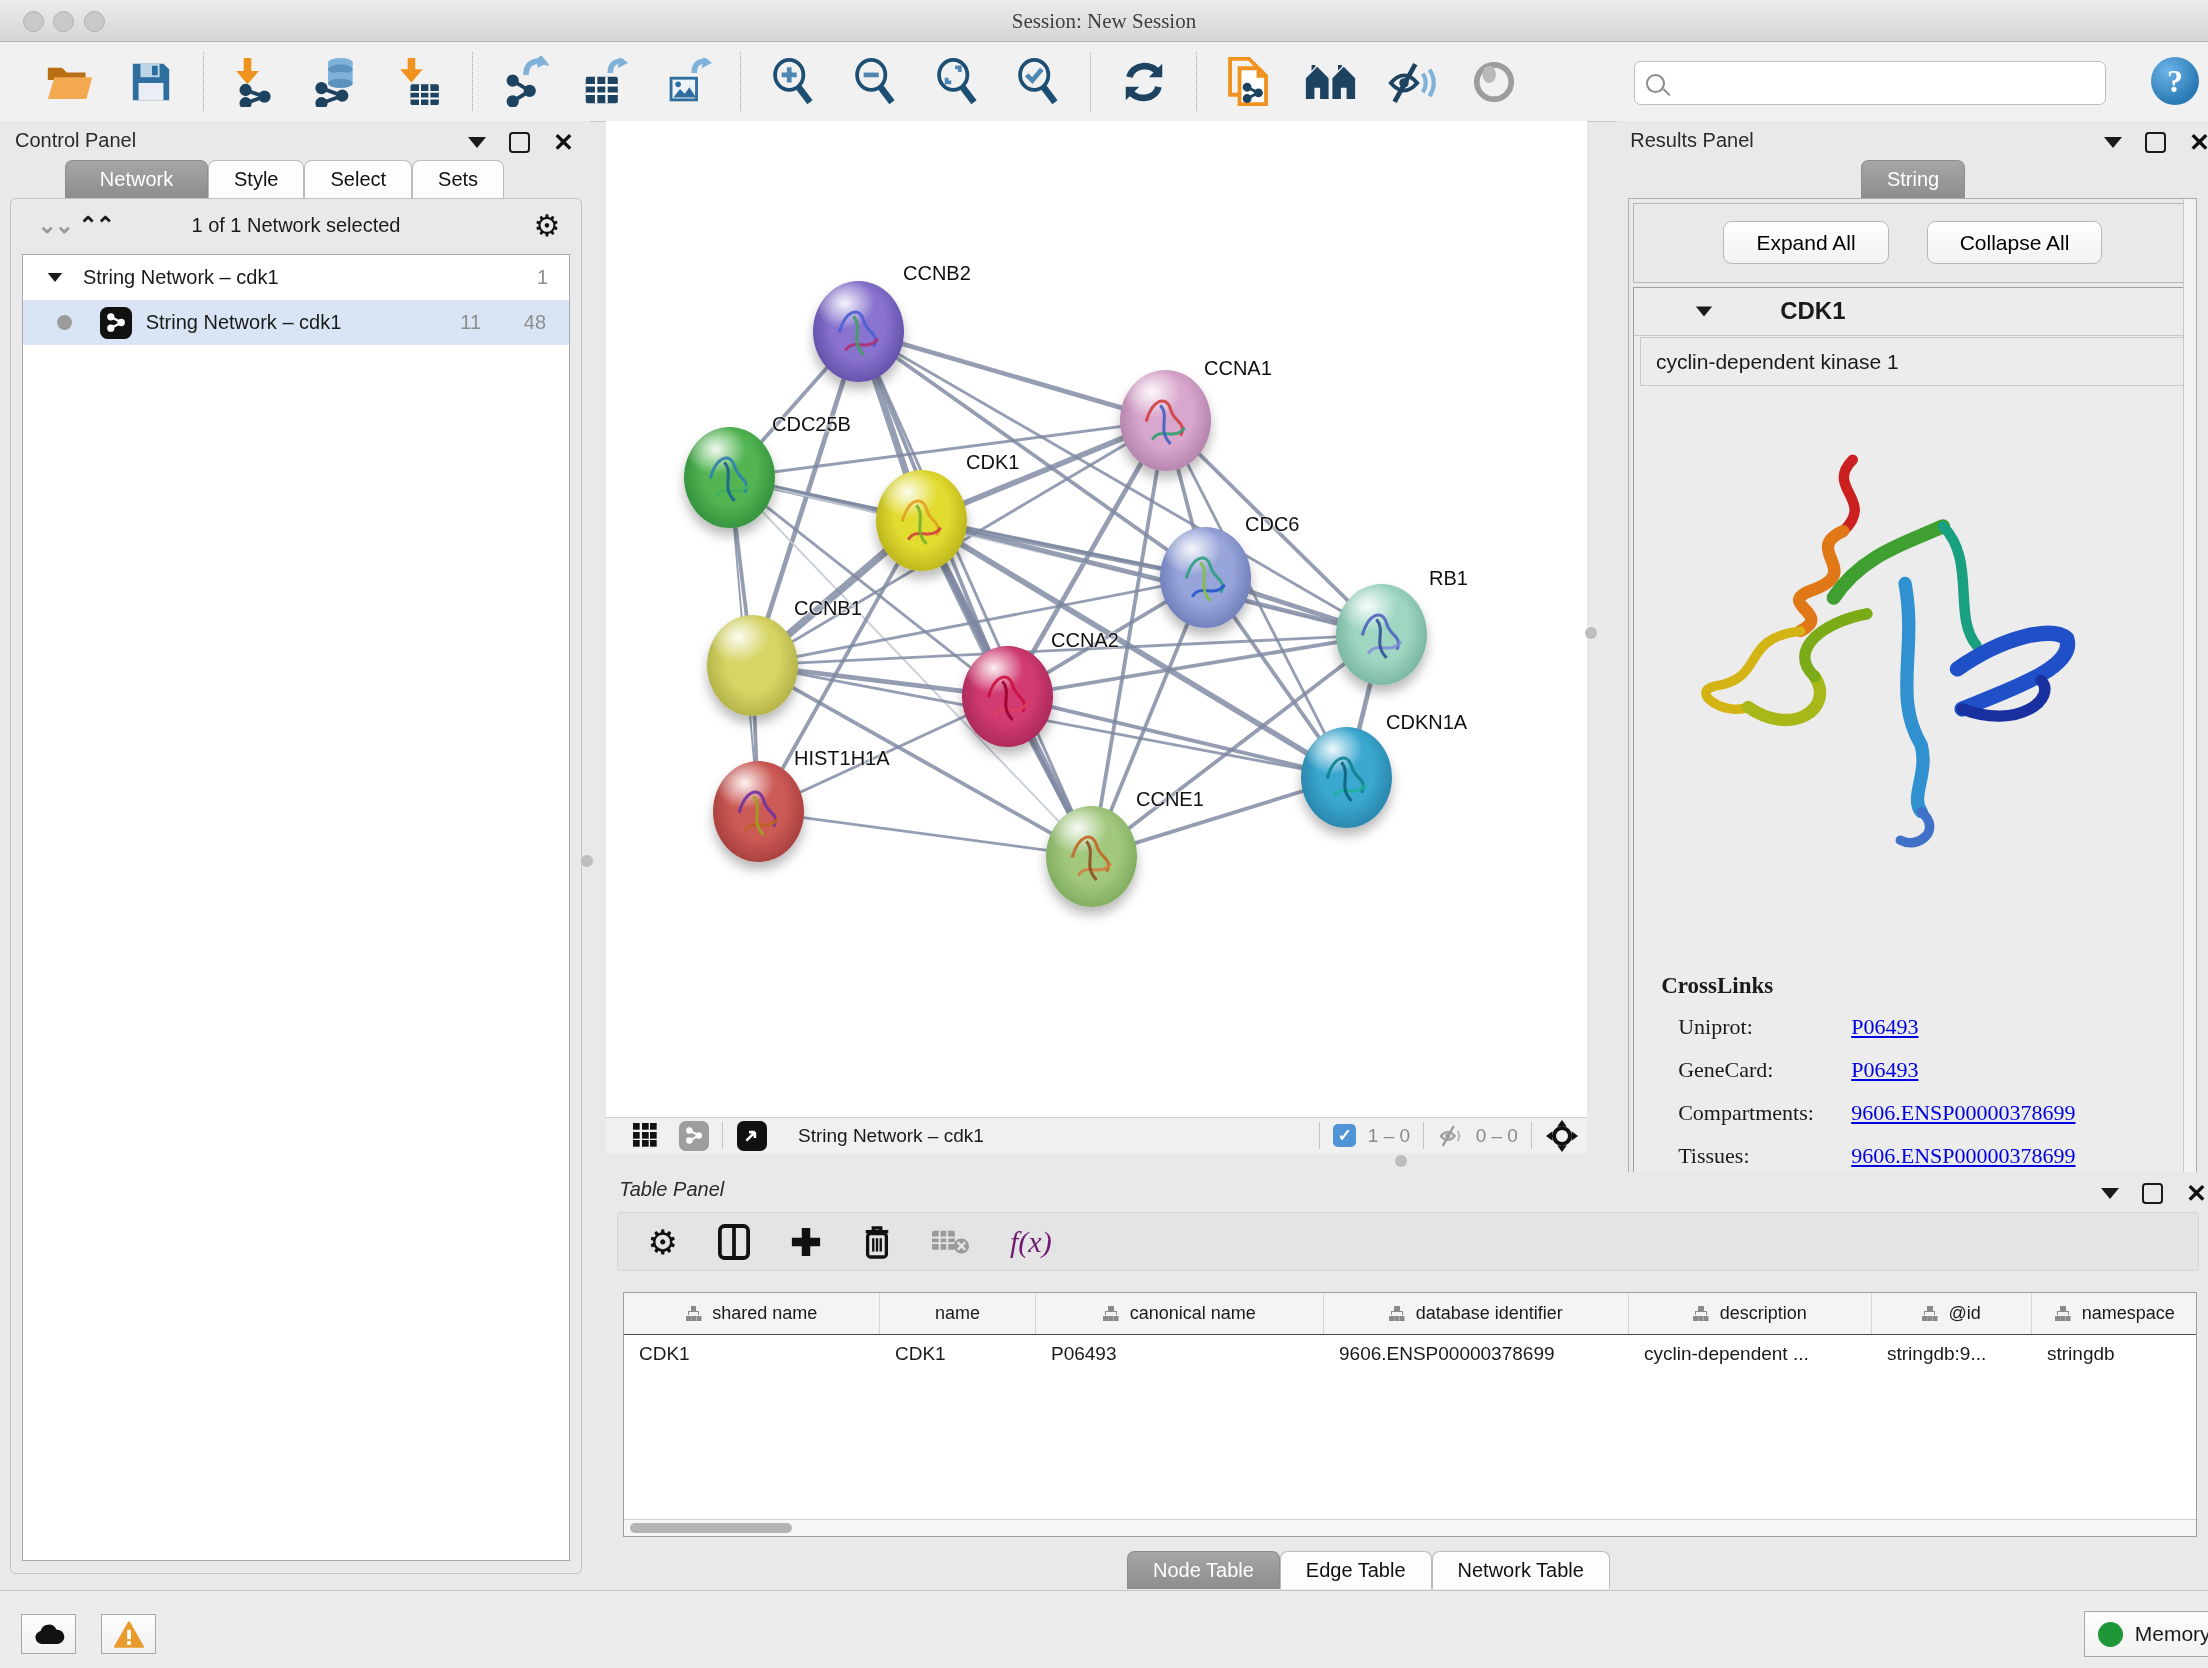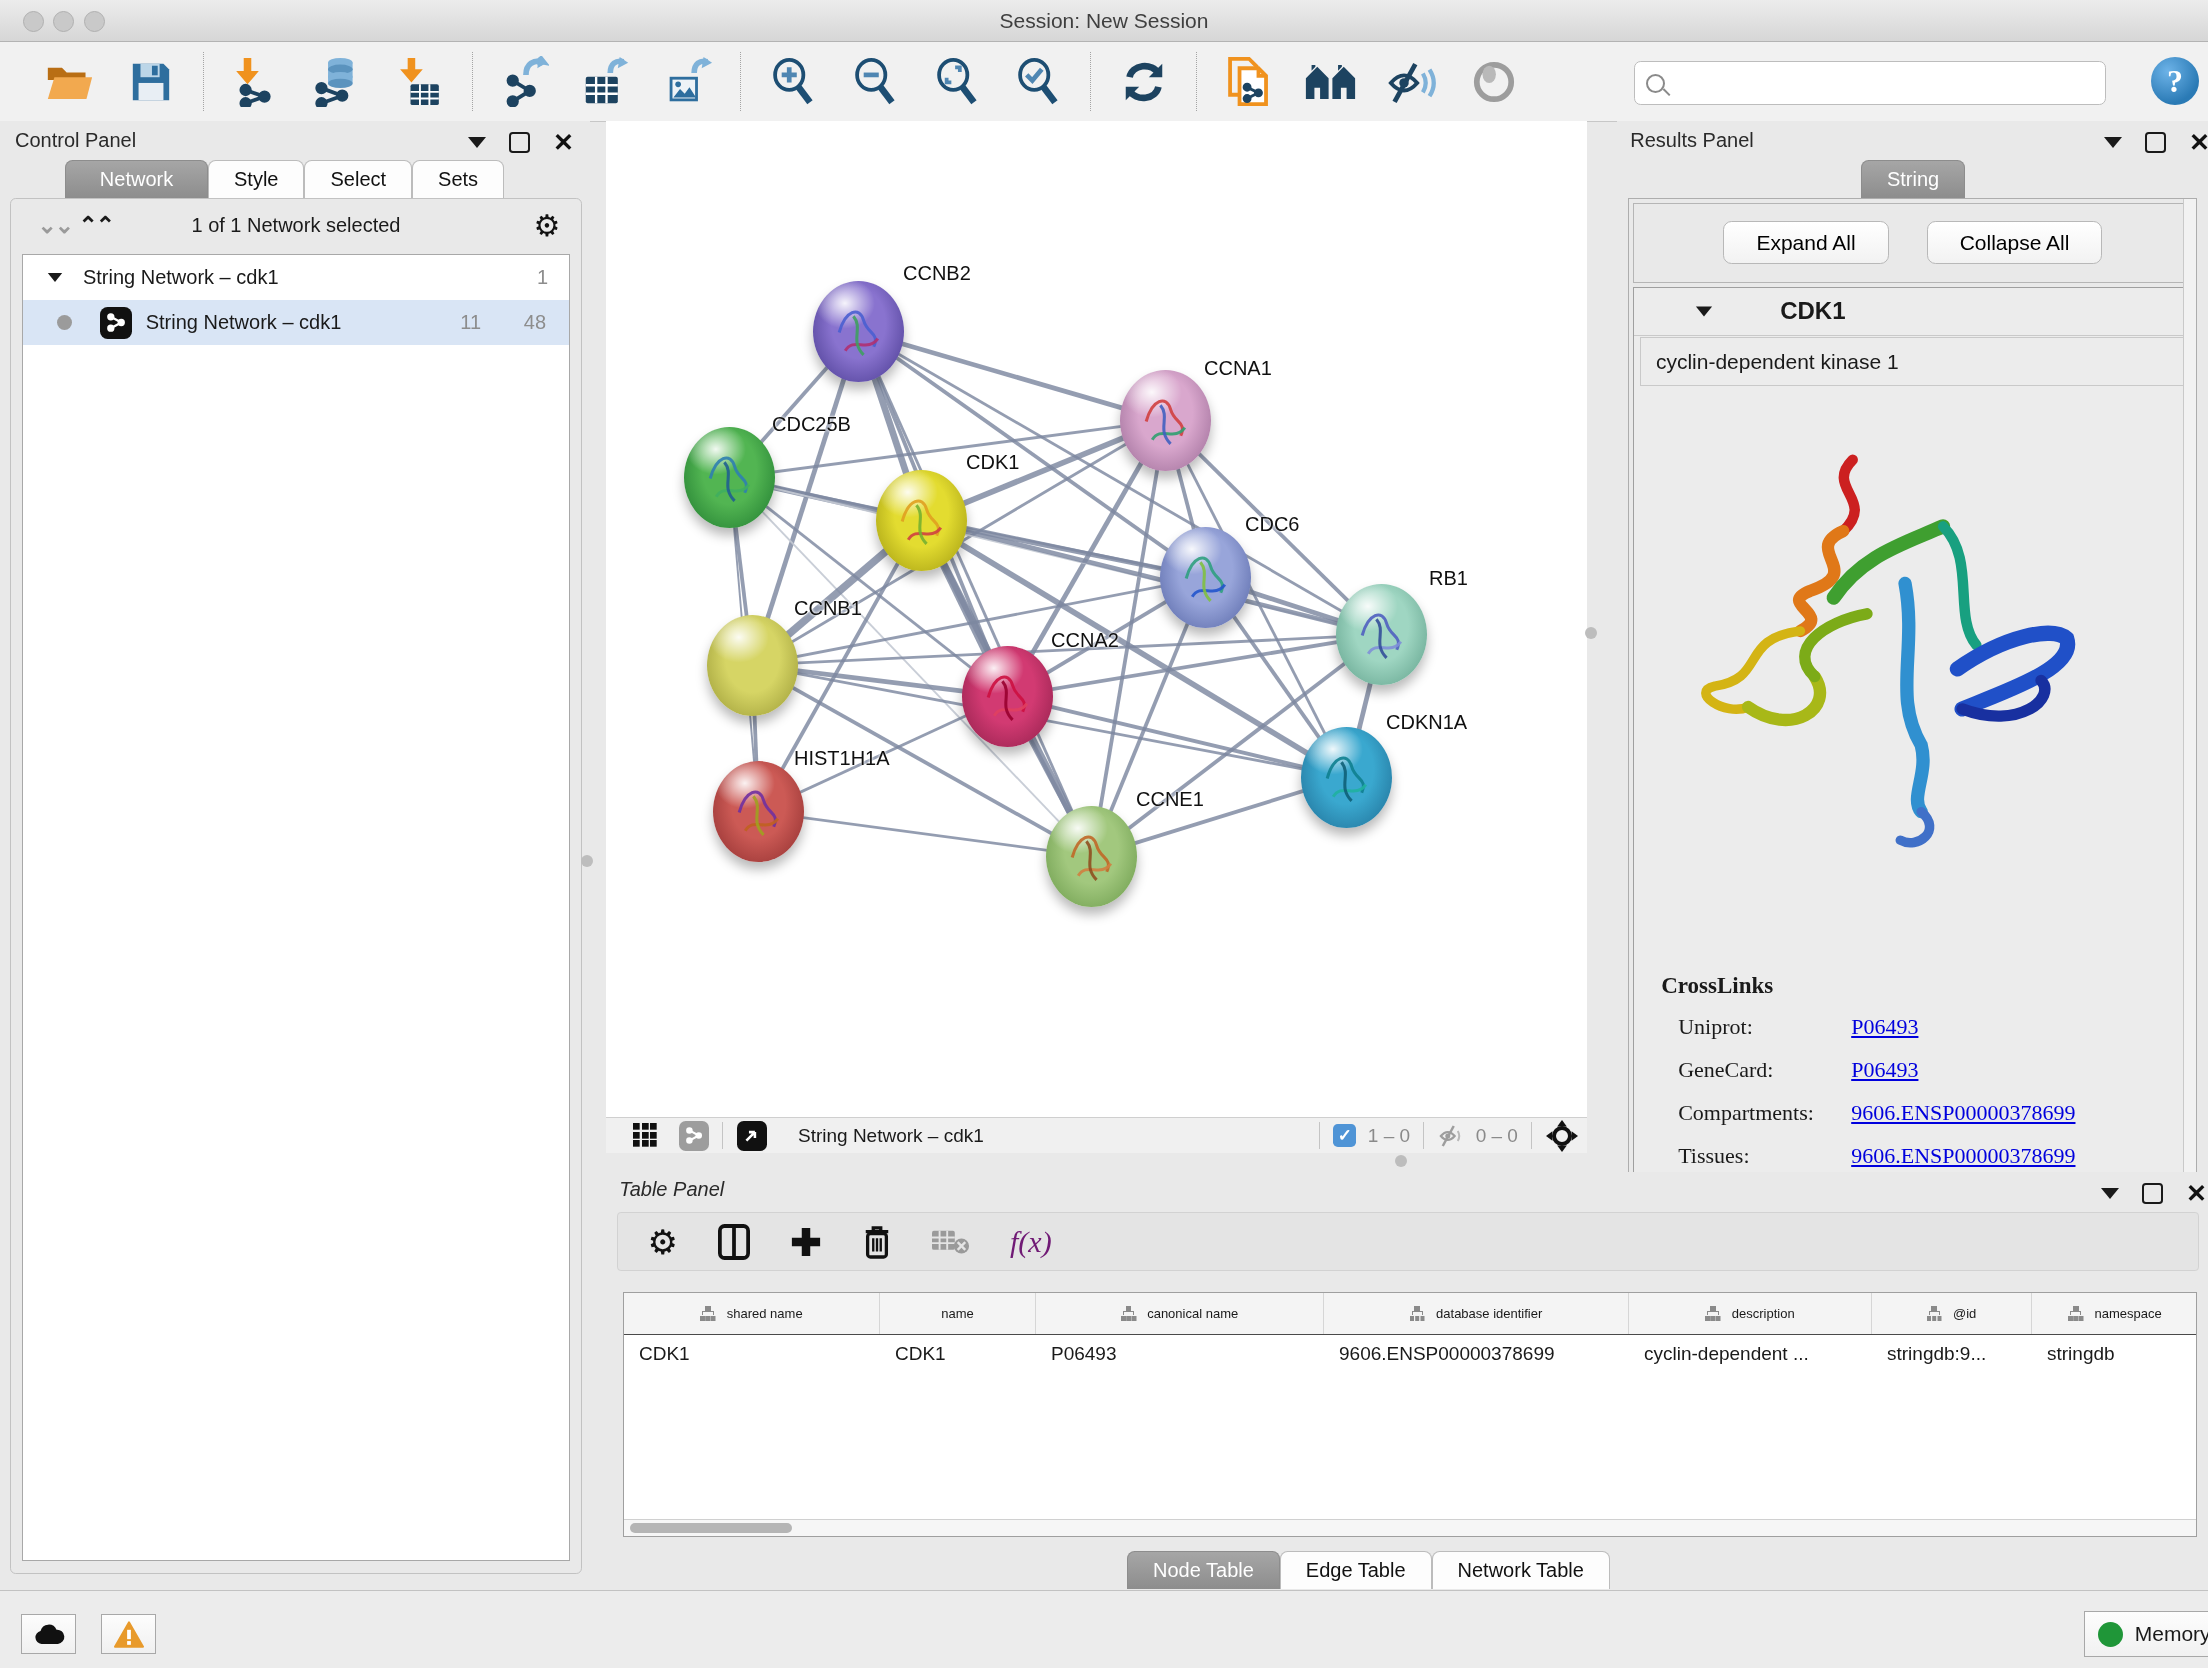--- a/index.html
+++ b/index.html
@@ -1,21 +1,21 @@
 <!DOCTYPE html>
 <html style="font-size:15px"><head>
 <meta charset="utf-8">
 <style>
   * { margin:0; padding:0; box-sizing:border-box; }
   html,body { width:2208px; height:1668px; }
   body { position:relative; background:#e9e9e9; font-family:"Liberation Sans", sans-serif; color:#1a1a1a; overflow:hidden; }
 
   
   .titlebar { position:absolute; left:0; top:0; width:2208px; height:42px;
-    background:linear-gradient(#ececec,#d6d6d6); border-bottom:1px solid #b3b3b3; }
+    background:linear-gradient(#ececec,#d6d6d6); border-bottom:1px solid #b3b3b3;font-family:Liberation Serif, serif; }
   .traffic { position:absolute; top:10.5px; width:21px; height:21px; border-radius:50%;
     background:#c9c9c9; border:1px solid #b0b0b0; }
   .t1{left:23px;} .t2{left:53px;} .t3{left:84px;}
   .win-title { position:absolute; left:0; right:0; top:8.6px; text-align:center;
     font-size:21px; color:#3f3f3f; }
 
   
   .toolbar { position:absolute; left:0; top:42px; width:2208px; height:80px;
     background:#f1f1f1; border-bottom:1px solid #c7c7c7; display:flex; align-items:center; padding-left:28.5px; }
   .tb-icon { width:53px; height:53px; display:flex; align-items:center; justify-content:center; margin:0 14.3px; }
@@ -112,21 +112,21 @@
 
   
   .table-panel { position:absolute; left:606px; top:1172px; width:1603px; height:411px; background:#e9e9e9; }
   .tp-toolbar { position:absolute; left:10.5px; top:40px; right:10.5px; height:59px; background:#e4e4e4;
     border:1px solid #d2d2d2; border-radius:3.8px; display:flex; align-items:center; gap:40px; padding-left:30px; }
   .tp-gear { font-size:34px; color:#111; }
   .fx { font-family:"Liberation Serif", serif; font-style:italic; font-size:30px; color:#701a75; }
   .tp-table { position:absolute; left:17px; top:120px; width:1574px; height:245px; background:#fff;
     border:1px solid #9f9f9f; overflow:hidden; }
   .thead { display:flex; height:42px; background:#f4f4f4; border-bottom:1.9px solid #4a4a4a; }
-  .th { display:flex; align-items:center; justify-content:center; gap:11.4px; font-size:13px;
+  .th { display:flex; align-items:center; justify-content:center; gap:11.4px; font-size:18px;
     border-right:1px solid #d6d6d6; overflow:hidden; white-space:nowrap; flex:none; }
   .trow { display:flex; height:42px; }
   .td { padding:7.6px 15px; font-size:19px; white-space:nowrap; overflow:hidden; flex:none; }
   .tree-ic { width:15px; height:14.3px; position:relative; flex:none; }
   .tree-ic::before { content:""; position:absolute; left:4.8px; top:0; width:5.7px; height:4.8px; background:#8a8a8a; }
   .tree-ic::after { content:""; position:absolute; left:0; bottom:0; width:4.8px; height:4.8px; background:#8a8a8a;
     box-shadow:5.2px 0 #8a8a8a, 10.5px 0 #8a8a8a; }
   .tree-ic i { position:absolute; left:1.9px; top:4.8px; width:11.4px; height:3.8px;
     border:1px solid #8a8a8a; border-bottom:none; }
   .hscroll { position:absolute; left:0; right:0; bottom:0; height:17px; background:#f6f6f6; border-top:1px solid #d0d0d0; }

